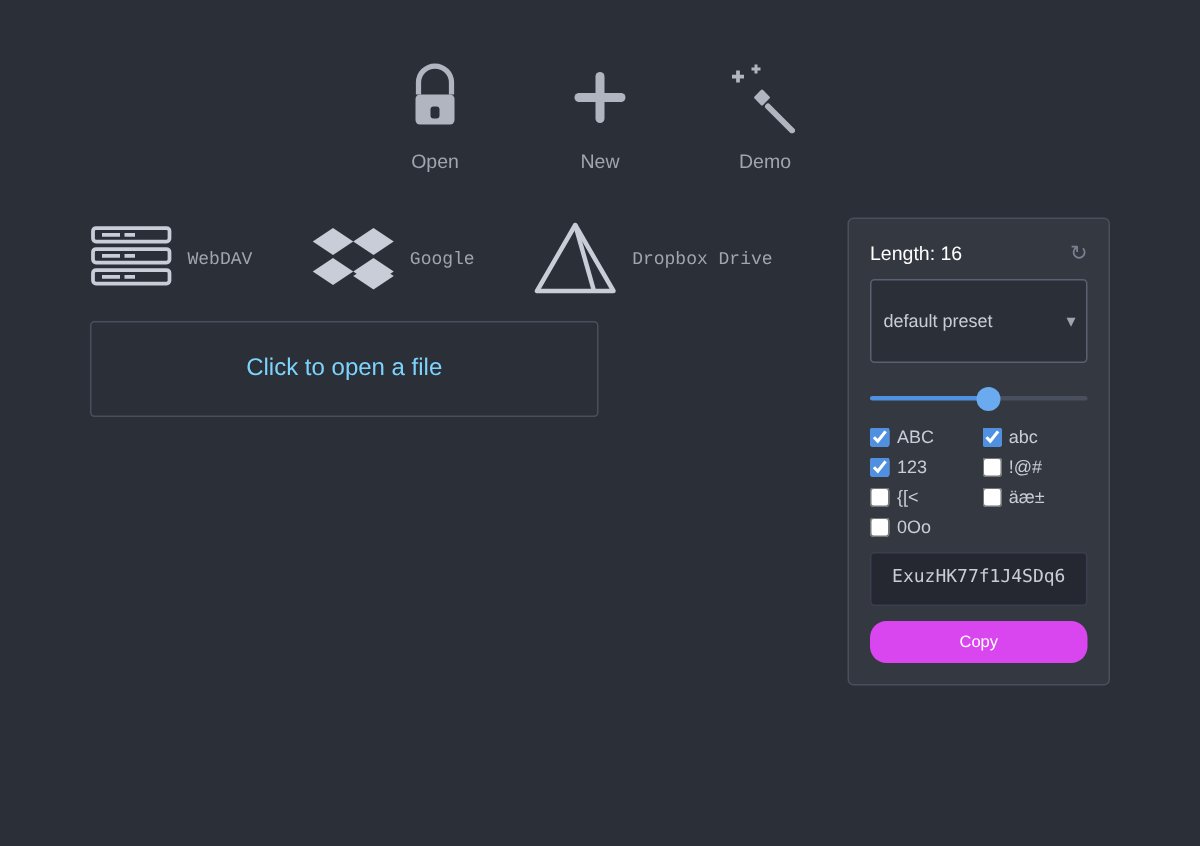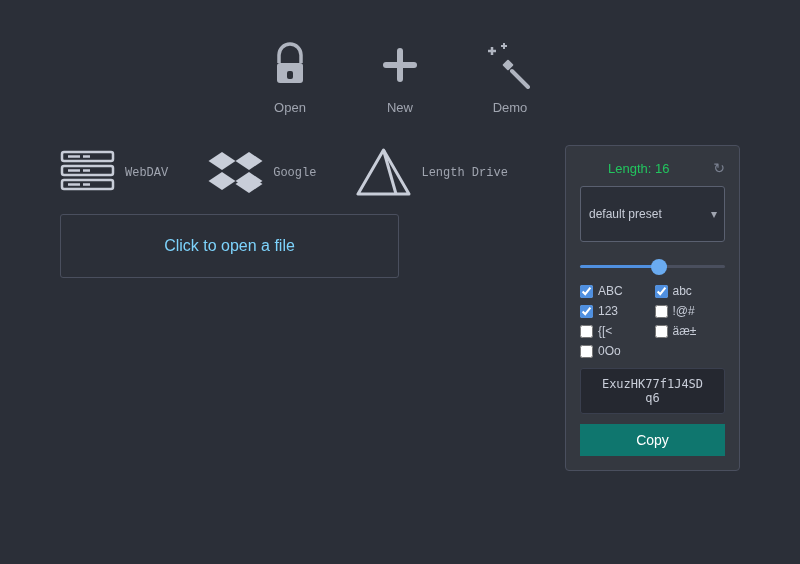--- a/index.html
+++ b/index.html
@@ -120,22 +120,21 @@
     }
 
     .pw-length-row {
       display: flex;
       align-items: center;
       justify-content: space-between;
     }
 
     .pw-length-label {
       font-size: 13px;
-      color: #22c55e;
-      margin-left: 28px;
+      color: #ffffff;
     }
 
     .pw-refresh-icon {
       cursor: pointer;
       color: #7a8090;
       font-size: 14px;
     }
 
     .pw-preset-select {
       width: 100%;
@@ -215,36 +214,36 @@
       height: 13px;
       cursor: pointer;
       accent-color: #5090e0;
     }
 
     
     .pw-generated {
       background: #252830;
       border: 1px solid #3a3f4e;
       border-radius: 3px;
-      padding: 8px 20px;
+      padding: 8px 10px;
       font-size: 12px;
       color: #c8cdd8;
       font-family: monospace;
       word-break: break-all;
       min-height: 36px;
       text-align: center;
     }
 
     .pw-copy-btn {
-      background: #0f766e;
+      background: #d946ef;
       color: #fff;
       border: none;
-      border-radius: 0;
+      border-radius: 11px;
       padding: 8px;
-      font-size: 14px;
+      font-size: 11px;
       cursor: pointer;
       width: 100%;
       text-align: center;
     }
 
     
     svg {
       fill: #c8cdd8;
     }
   </style>
@@ -335,21 +334,21 @@
 
         <div class="storage-item">
           <div class="storage-icon">
             <svg width="55" height="50" viewBox="0 0 55 50">
 
               <polygon points="27.5,2 2,46 53,46" fill="none" stroke="#c8cdd8" stroke-width="3" stroke-linejoin="round"></polygon>
               <line x1="27.5" y1="2" x2="40" y2="46" stroke="#c8cdd8" stroke-width="3"></line>
               <line x1="2" y1="46" x2="40" y2="46" stroke="#c8cdd8" stroke-width="0"></line>
             </svg>
           </div>
-          <span class="storage-label">Length Drive</span>
+          <span class="storage-label">Dropbox Drive</span>
         </div>
 
 
       </div>
 
       <div class="open-file-box">
         <span>Click to open a file</span>
       </div>
 
     </div>

